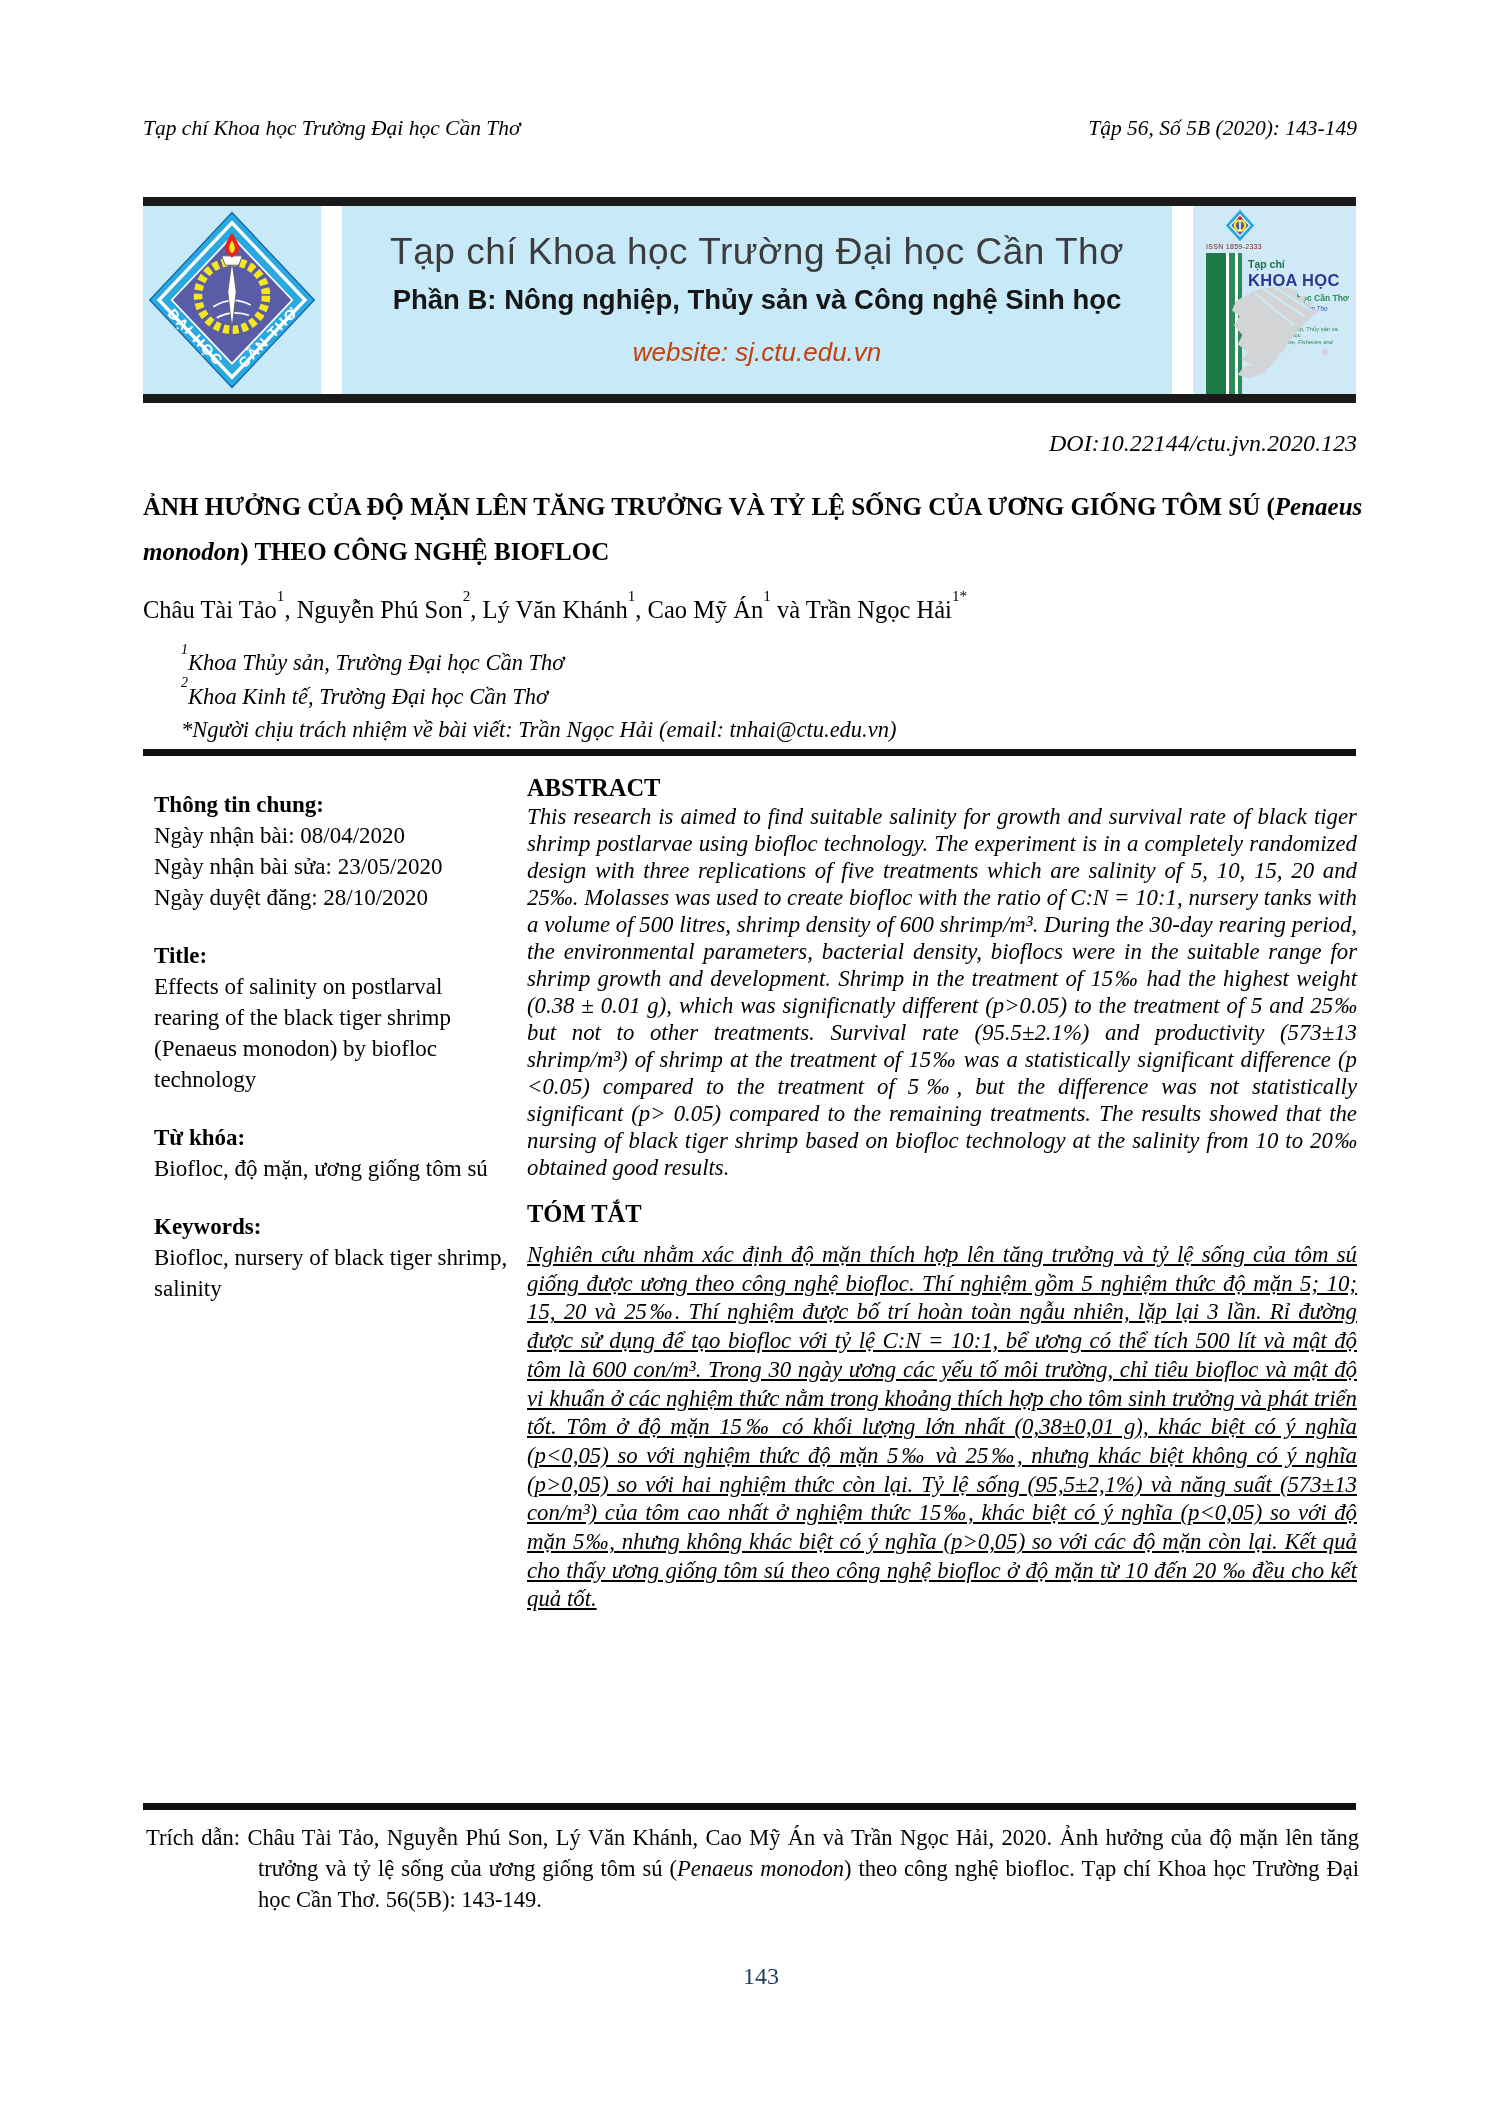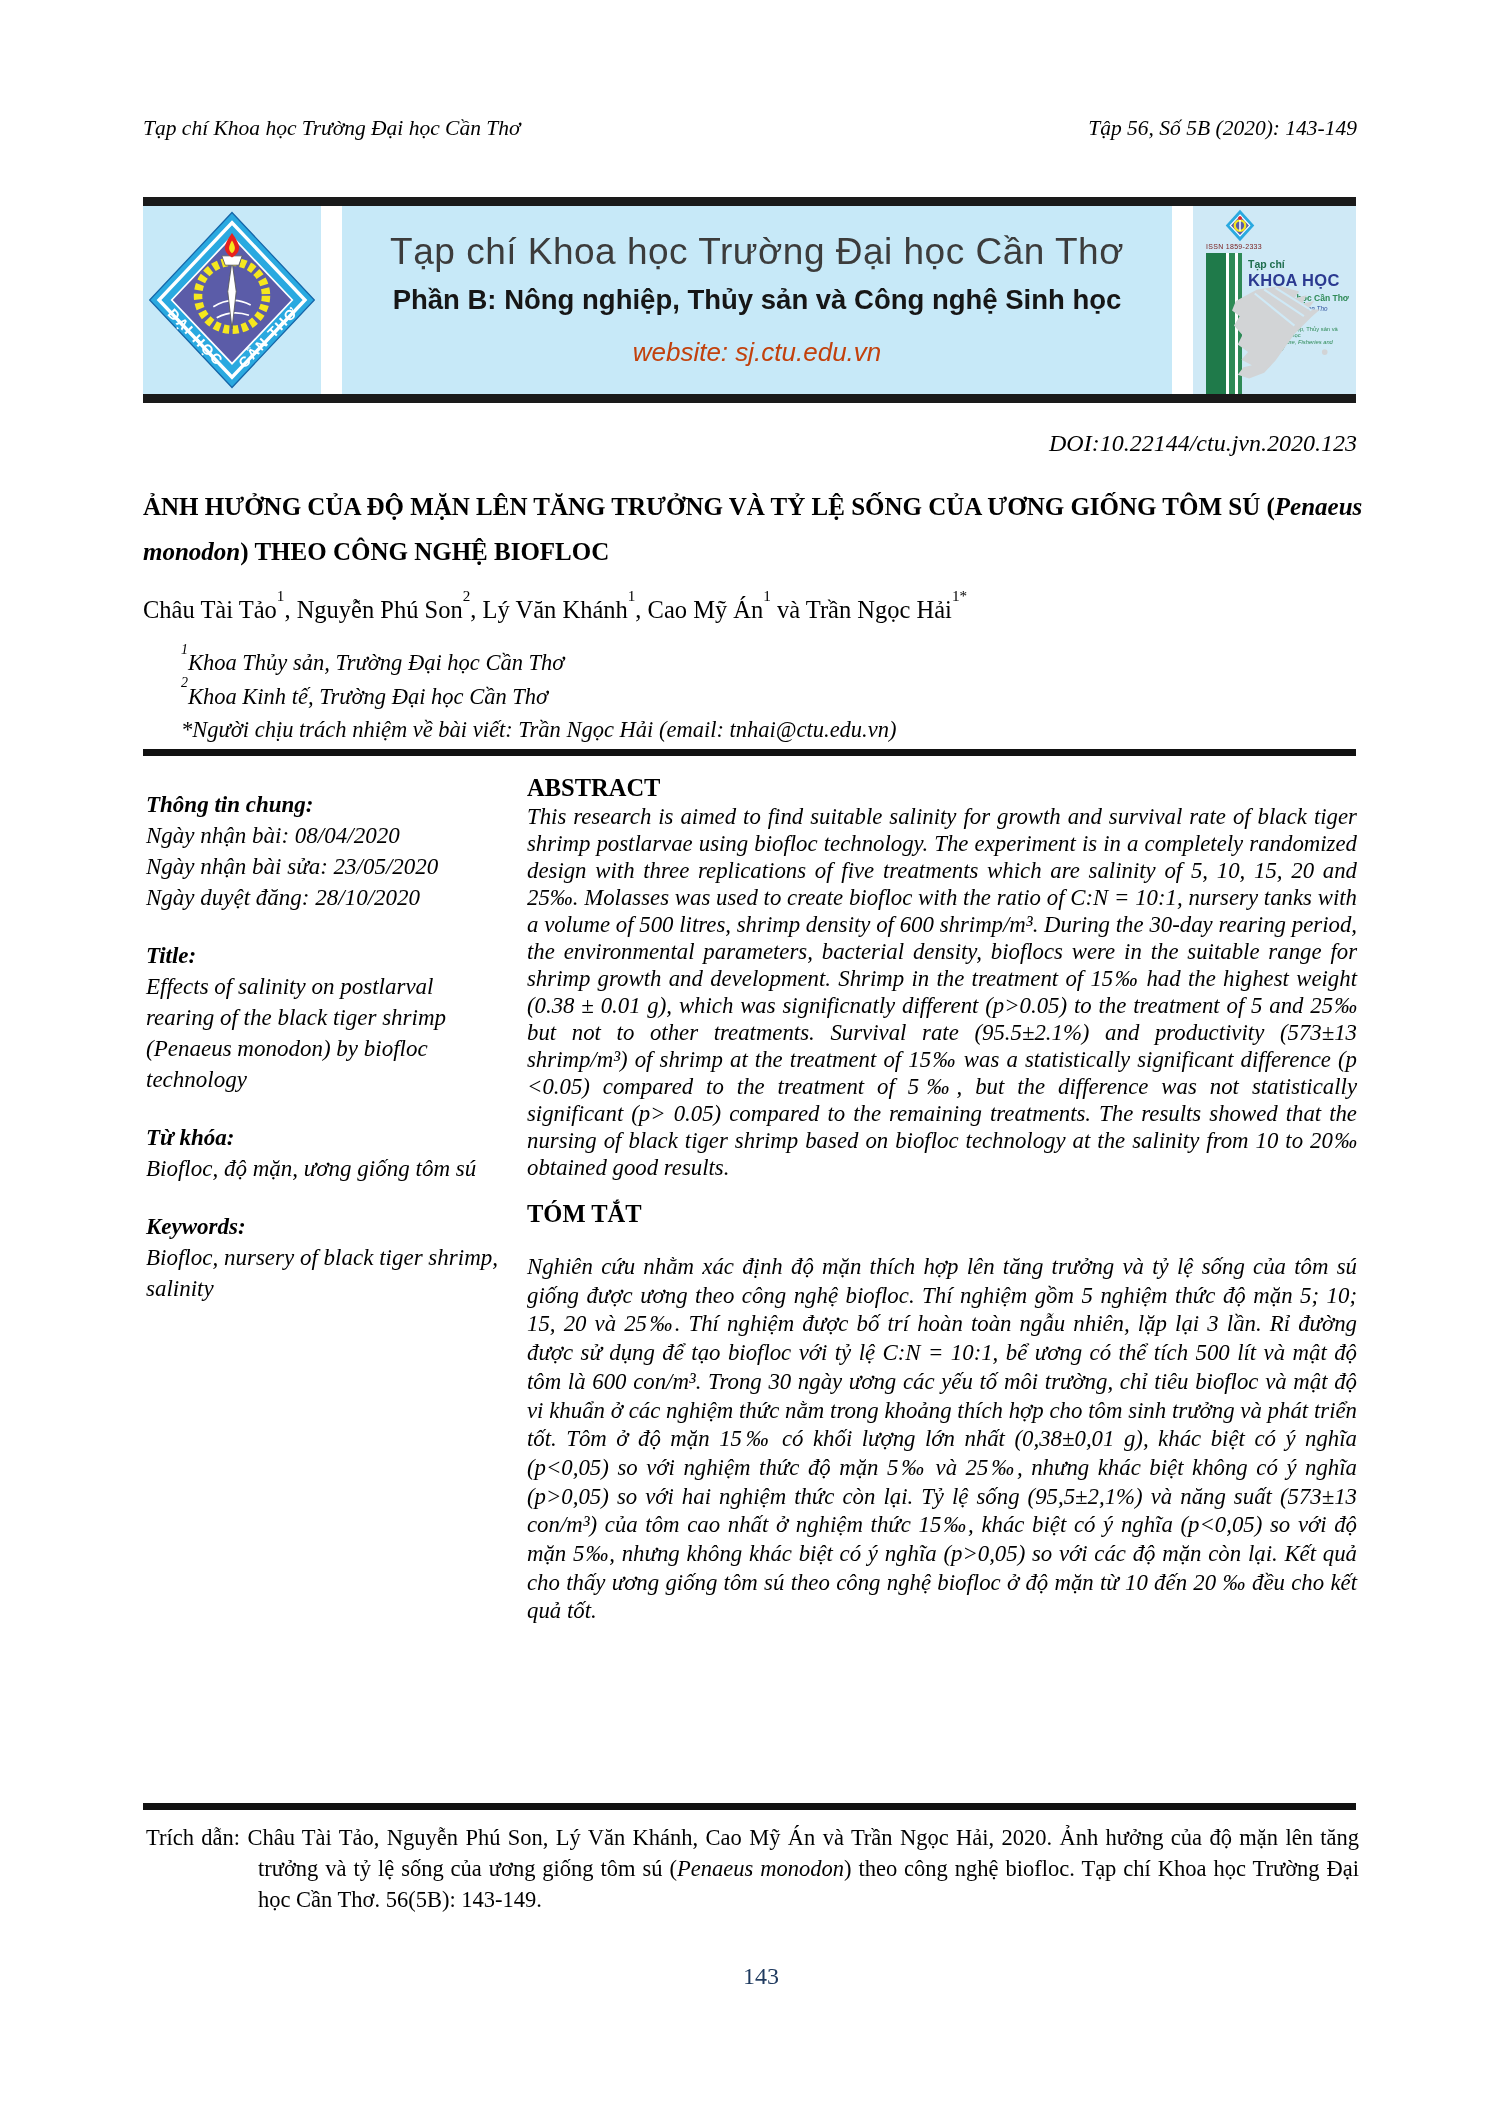--- a/index.html
+++ b/index.html
@@ -67,34 +67,34 @@
   .affiliations {
     position:absolute; top:646px; left:143px; width:1220px;
     font-style:italic; font-size:22.5px; line-height:33.5px;margin-left:38px;
   }
   .rule { position:absolute; left:143px; width:1213px; height:7px; background:#111; }
   .rule1 { top:749px; }
   .rule2 { top:1803px; }
 
   
   .info-col {
-    position:absolute; top:789px; left:146px; width:356px;
-    font-style:italic; font-size:23px; line-height:31px;
+    position:absolute; top:789px; left:154px; width:356px;
+    font-size:23px; line-height:31px;
   }
   .info-head { font-weight:bold; }
   .mt { margin-top:27px; }
 
   
   .right-col { position:absolute; top:773px; left:527px; width:830px; }
   .sec-heading { font-size:24.5px; font-weight:bold; font-style:normal; line-height:30px; }
   .para {
     font-style:italic; font-size:22.8px;
     line-height:27px; text-align:justify;
   }
-  .para.tt { line-height:28.7px; margin-top:24px; }
+  .para.tt { line-height:28.7px; margin-top:12px;text-decoration:underline; }
   .mt2 { margin-top:18px; }
 
   
   .citation {
     position:absolute; top:1822px; left:146px; width:1213px;
     font-size:22.5px; line-height:31px; text-align:justify;
     padding-left:112px; text-indent:-112px;
   }
 
   .page-number {

